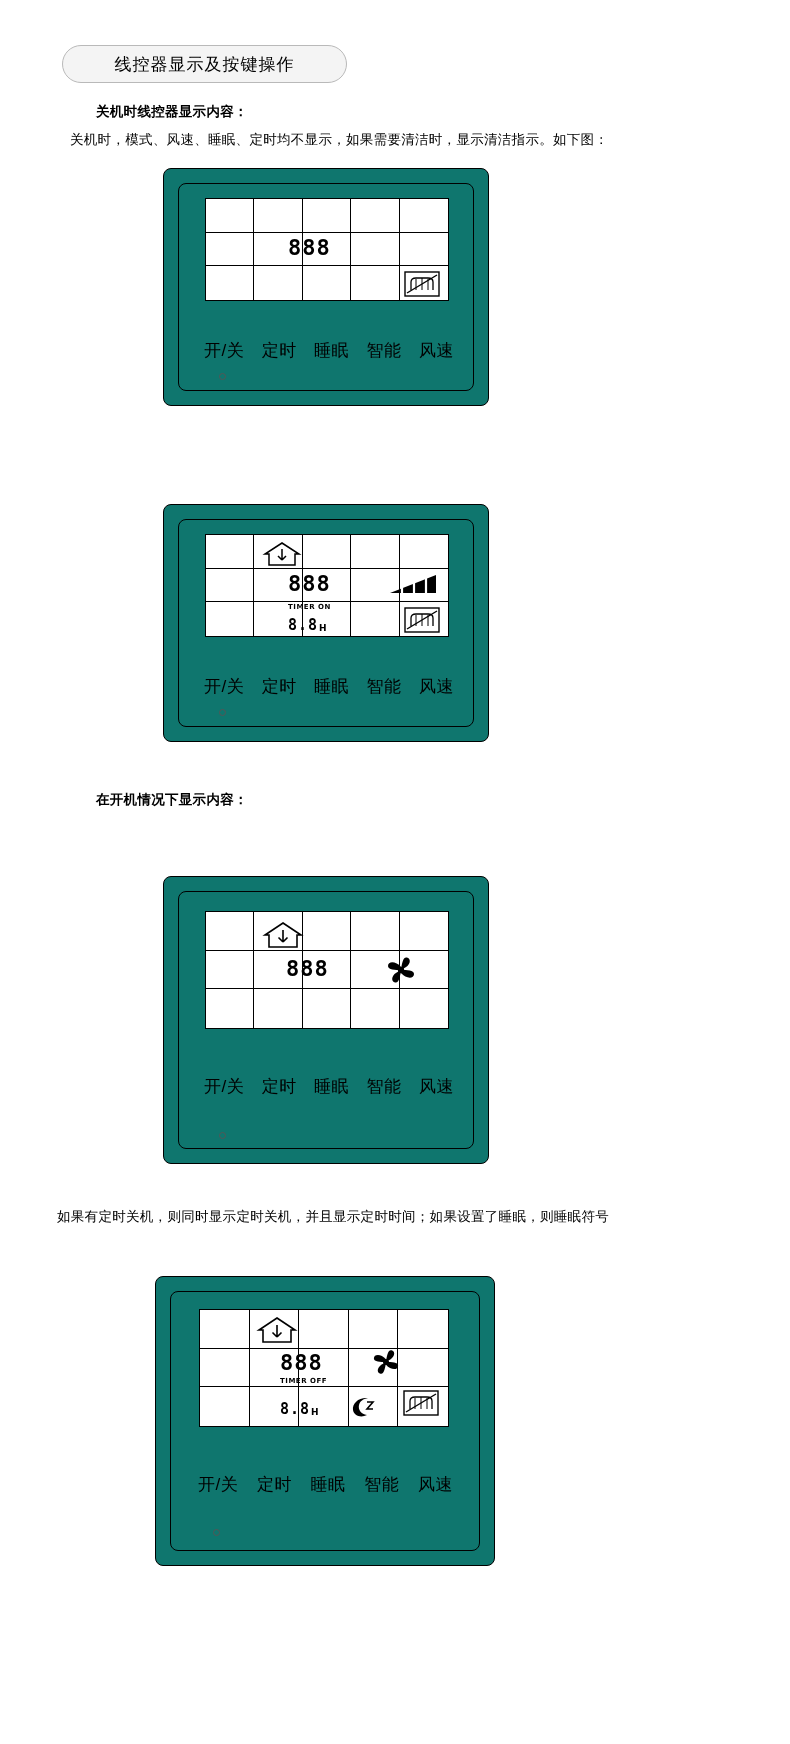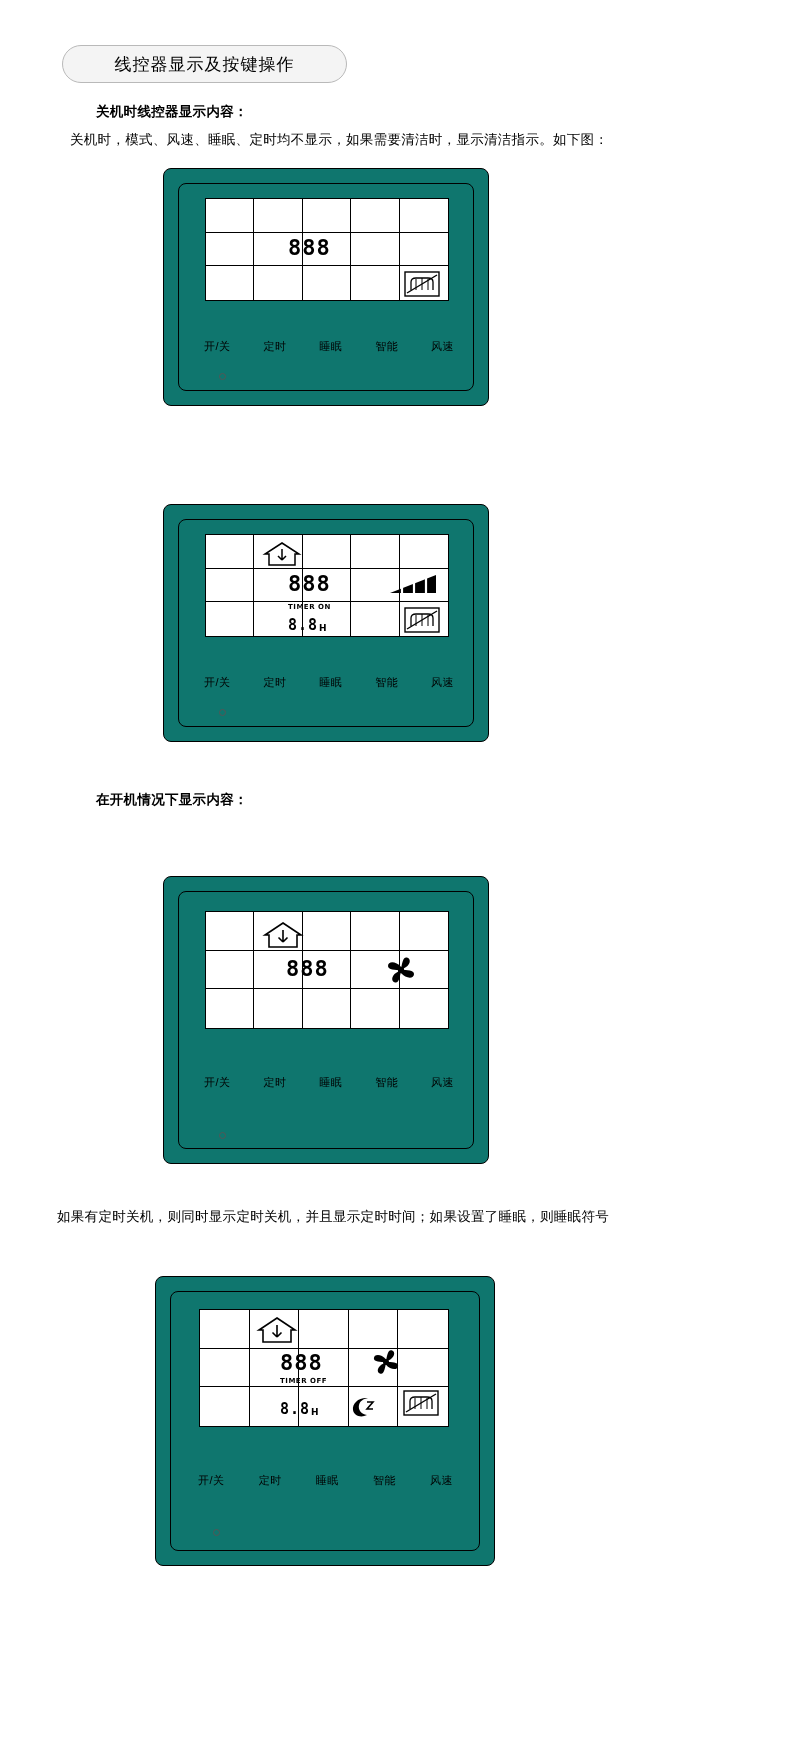--- a/index.html
+++ b/index.html
@@ -124,21 +124,21 @@
     font-weight: bold;
     color: #000;
   }
 
   
   .btn-row {
     position: absolute;
     display: flex;
     justify-content: space-between;
     align-items: center;
-    font-size: 11px;
+    font-size: 17px;
     color: #000;
     letter-spacing: 0.5px;
   }
   .btn-row span { white-space: nowrap; }
 
   
   .led {
     position: absolute;
     width: 7px;
     height: 7px;

